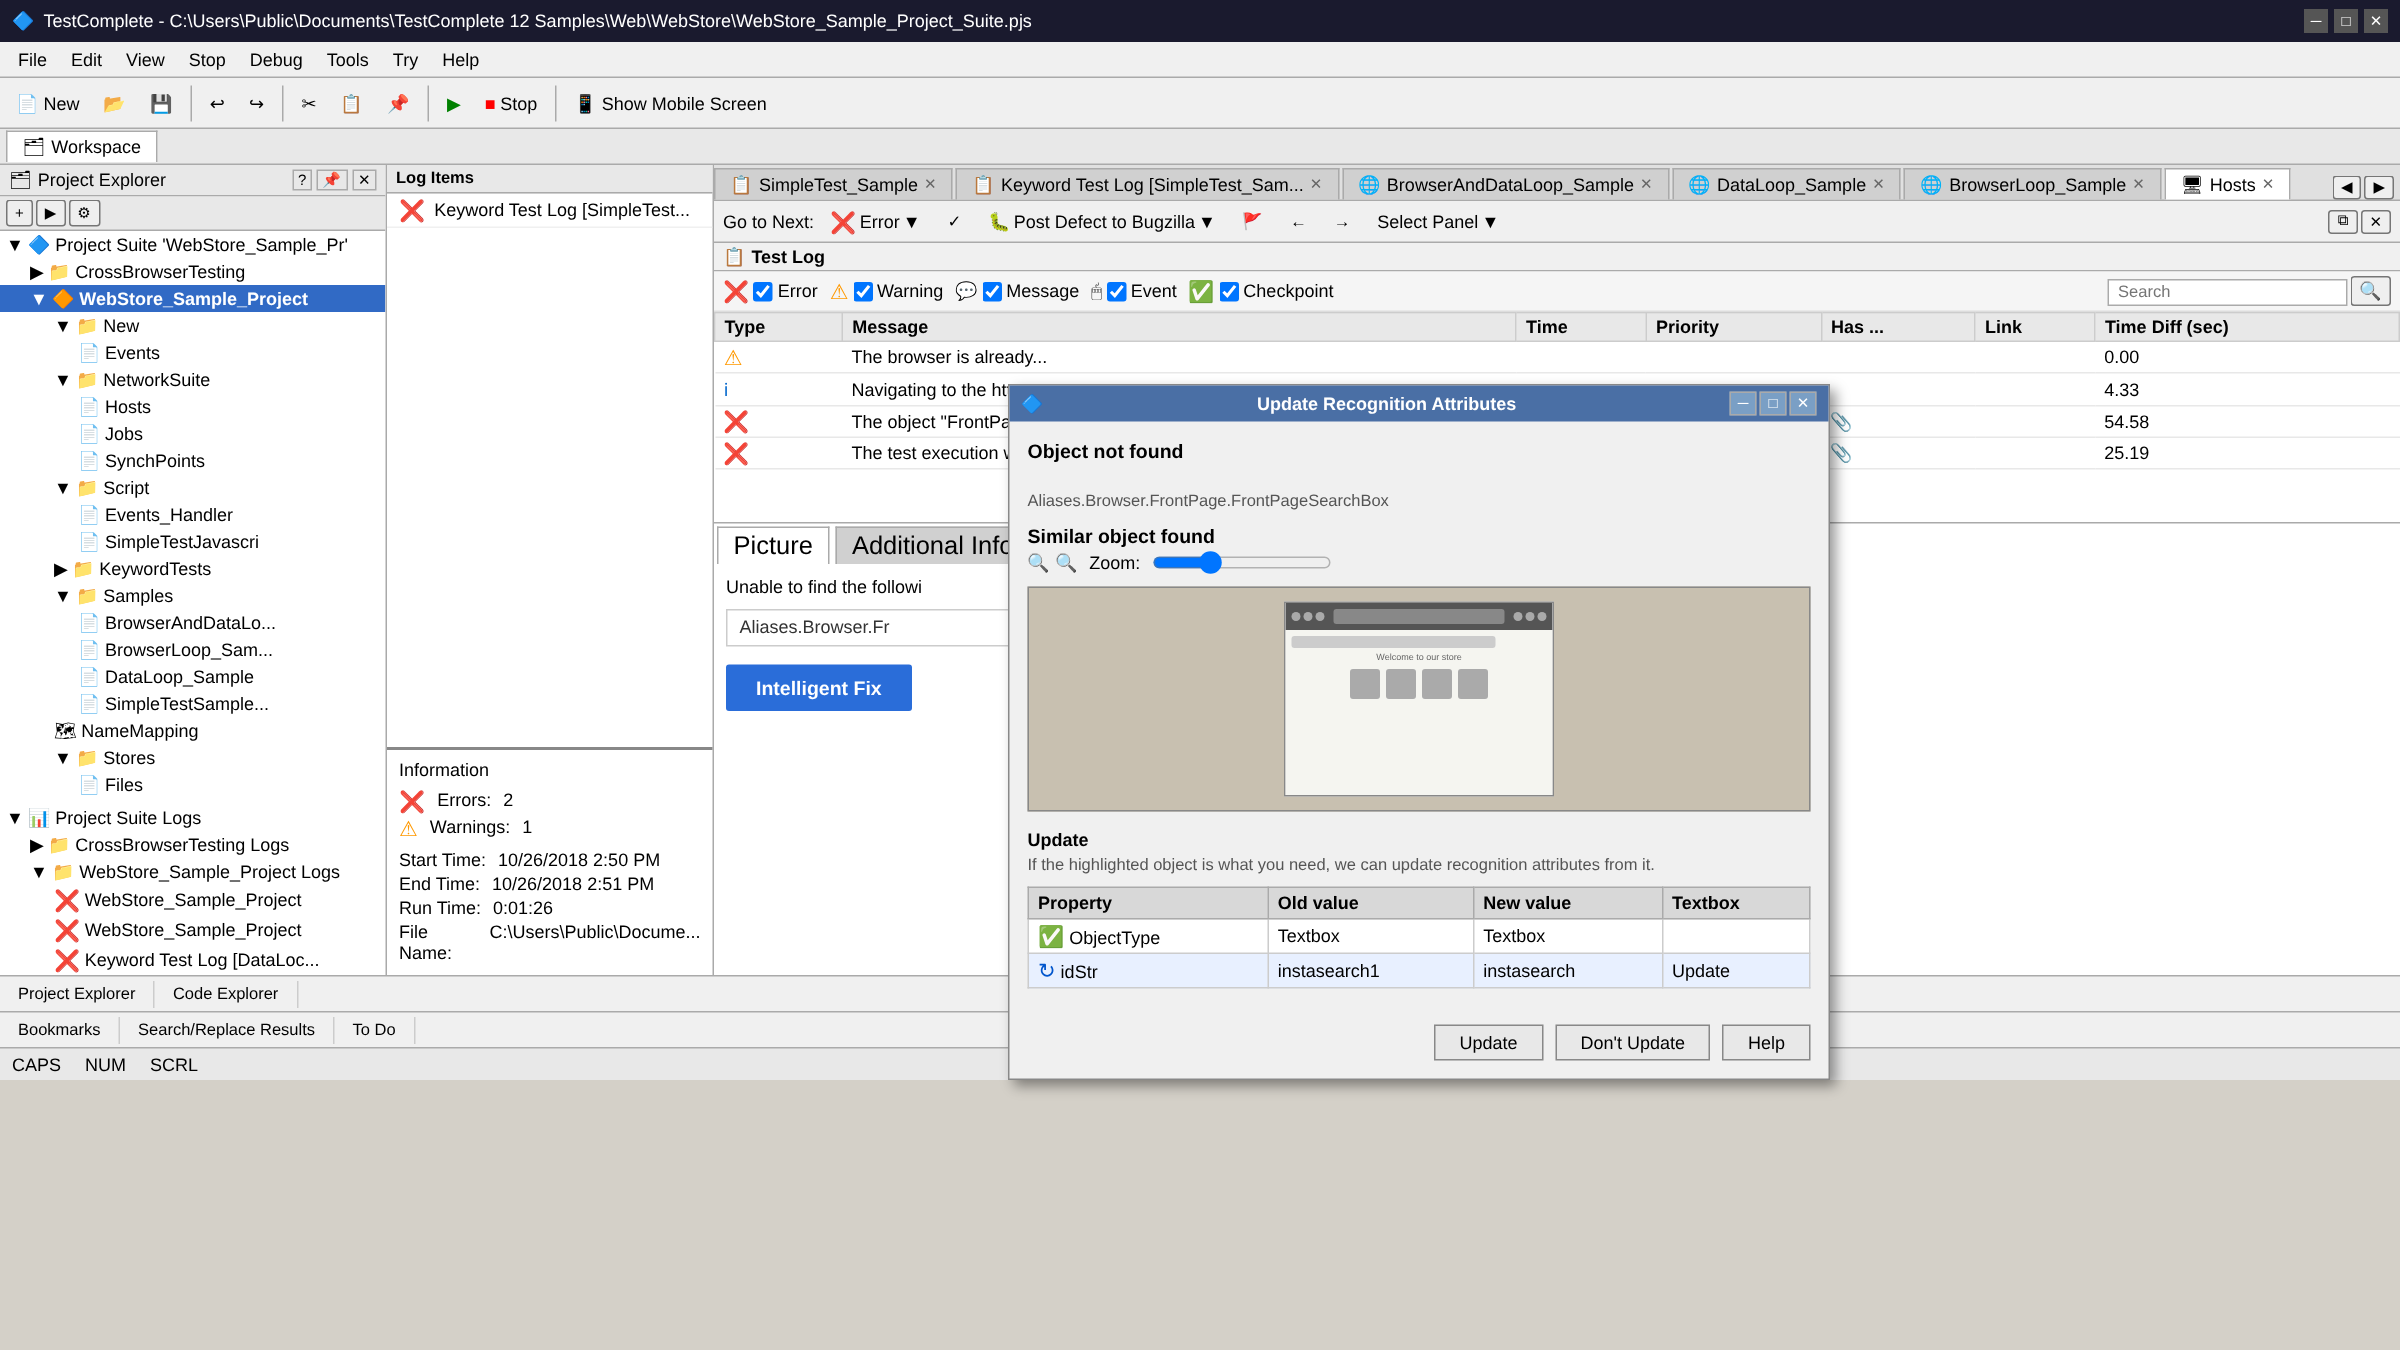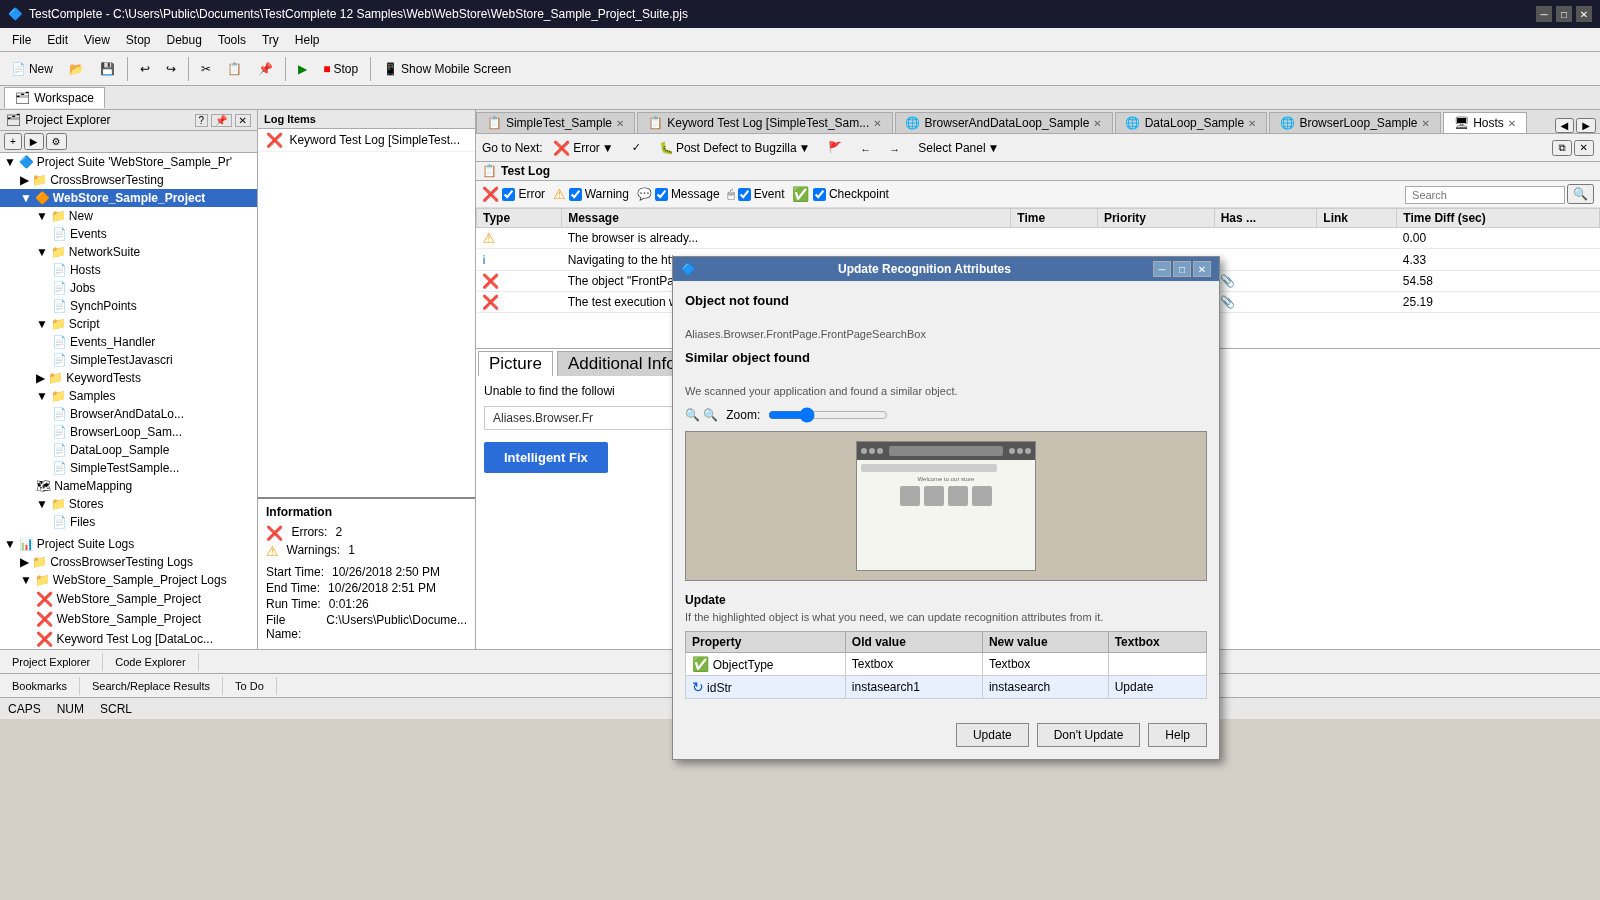--- a/index.html
+++ b/index.html
@@ -651,21 +651,21 @@
     <div class="panel-header">Log Items</div>
     <div class="panel-content">
       <div class="log-list-item">
         <span class="icon-error">❌</span>
         <span>Keyword Test Log [SimpleTest...</span>
       </div>
     </div>
 
     <div style="border-top:2px solid #888;"></div>
     <div class="info-block">
-      <div style="font-weight:bold; margin-bottom:6px;">Information</div>
+      <div style="font-weight:normal; margin-bottom:6px;">Information</div>
       <div class="info-row">
         <span class="icon-error">❌</span>
         <span>Errors:</span>
         <span>2</span>
       </div>
       <div class="info-row">
         <span class="icon-warning">⚠</span>
         <span>Warnings:</span>
         <span>1</span>
       </div>
@@ -905,21 +905,20 @@
       <button class="dialog-ctrl-btn">─</button>
       <button class="dialog-ctrl-btn">□</button>
       <button class="dialog-ctrl-btn">✕</button>
     </div>
   </div>
   <div class="dialog-body">
     <div class="dialog-section-title">Object not found</div>
     <div class="dialog-subtitle">Aliases.Browser.FrontPage.FrontPageSearchBox</div>
 
     <div class="dialog-section-title">Similar object found</div>
-    <div class="dialog-subtitle">We scanned your application and found a similar object.</div>
 
     <div class="zoom-bar">
       <span>🔍 🔍</span>
       <span>Zoom:</span>
       <input type="range" class="zoom-slider" min="0" max="100" value="30" style="">
     </div>
 
     <div class="preview-box">
       <div class="preview-inner">
         <div class="preview-browser-bar">

